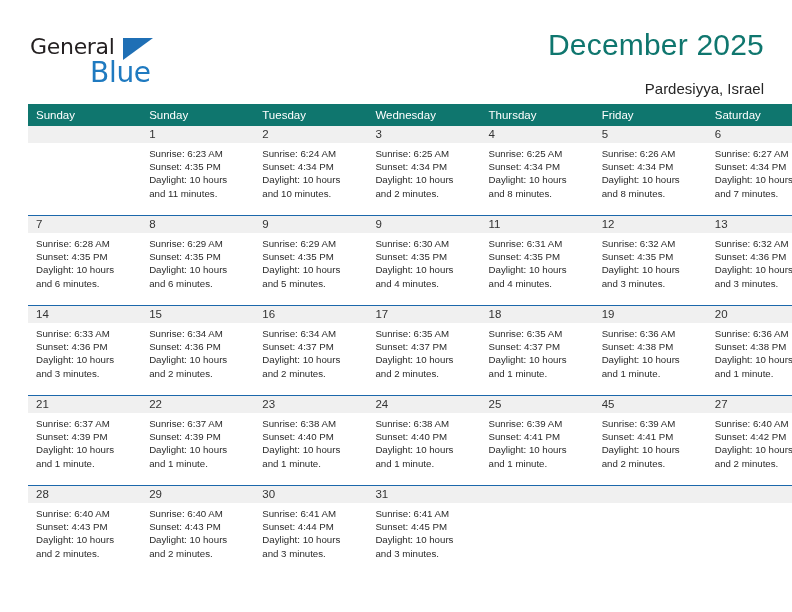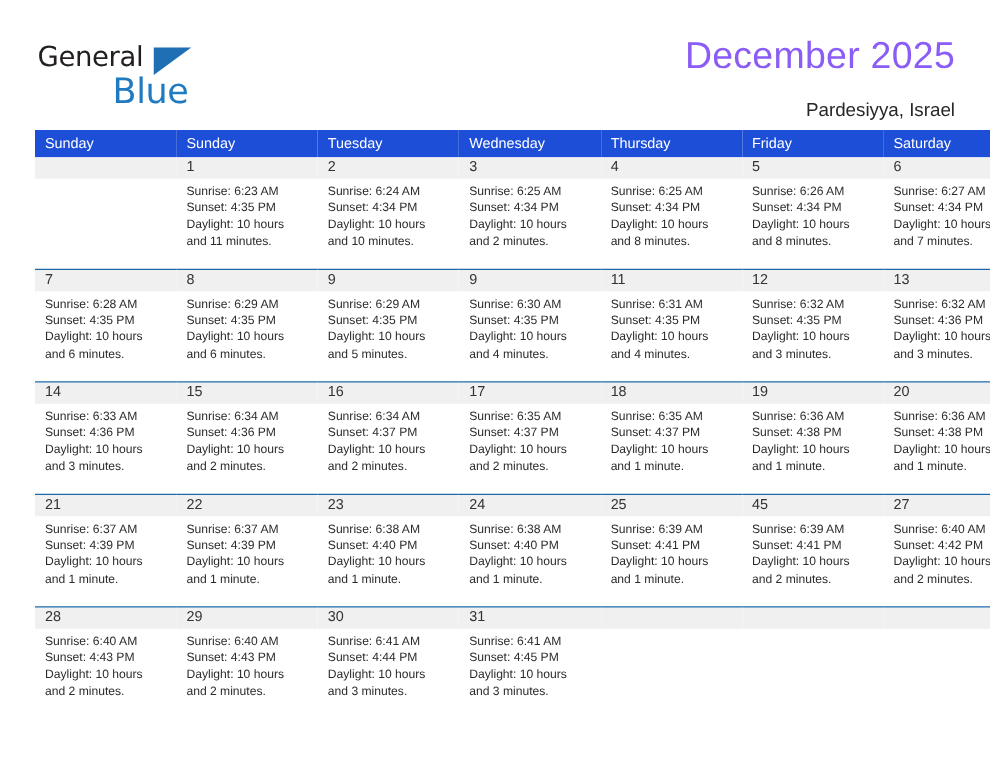--- a/index.html
+++ b/index.html
@@ -67,21 +67,21 @@
 
   .title-block {
     position: absolute;
     right: 0;
     top: 0;
     text-align: right;
   }
   .cal-title {
     font-size: 30px;
     font-weight: normal;
-    color: #8b5cf6;
+    color: #0f766e;
     line-height: 38px;
     letter-spacing: 0.2px;
   }
   .cal-subtitle {
     font-size: 15px;
     color: #262626;
     line-height: 22px;
     margin-top: 14px;
   }
 
@@ -91,21 +91,21 @@
     left: 28px;
     top: 104px;
     width: 736px;
   }
   table.cal {
     border-collapse: collapse;
     table-layout: fixed;
     width: 736px;
   }
   table.cal th {
-    background: #1d4ed8;
+    background: #0f766e;
     color: #ffffff;
     font-size: 11.5px;
     font-weight: normal;
     text-align: left;
     padding: 5px 0 5px 8px;
     height: 12px;
     width: 105.14px;
   }
   table.cal td {
     vertical-align: top;

